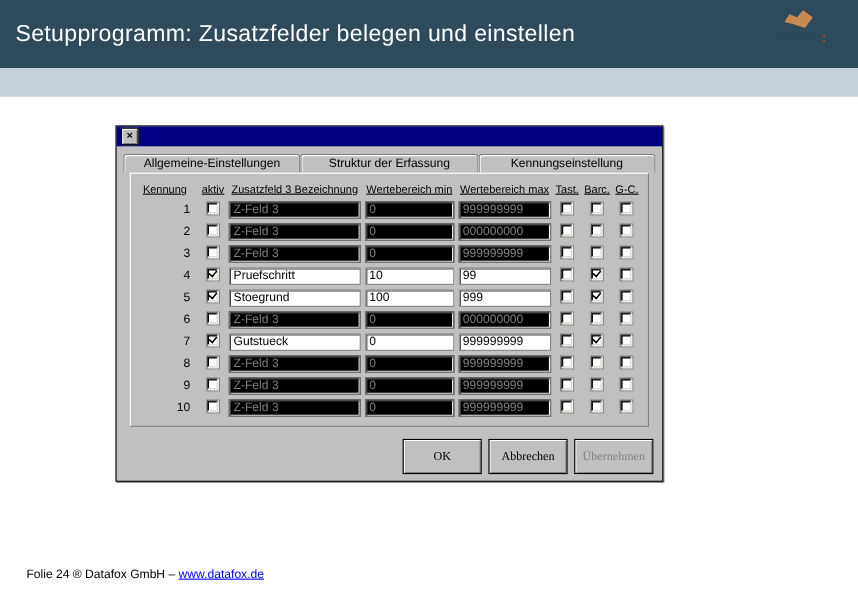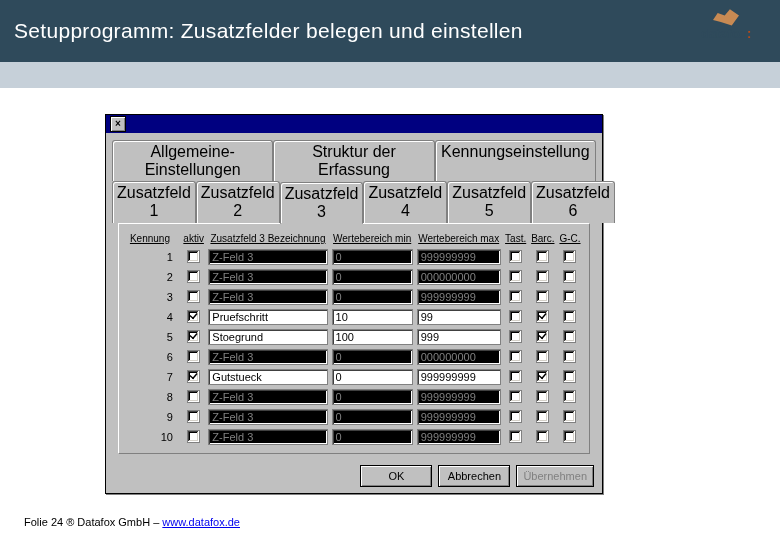--- a/index.html
+++ b/index.html
@@ -82,21 +82,21 @@
   }
   .tabrow {
     display: flex;
     gap: 0;
   }
   .tab {
     border: 1px solid #808080;
     border-bottom: none;
     background: #c0c0c0;
     padding: 2px 10px 2px 10px;
-    font-size: 16px;
+    font-size: 11px;
     position: relative;
     top: 1px;
     border-top-left-radius: 3px;
     border-top-right-radius: 3px;
     box-shadow: inset 1px 1px 0 #fff;
     cursor: default;
   }
   .tabrow.top .tab { flex: 1; text-align: center; padding: 2px 4px; }
   .tabrow.bottom .tab { flex: 1; text-align: center; padding: 2px 4px; }
   .tab.active {
@@ -181,25 +181,25 @@
   .colmin { width: 66px; }
   .colmax { width: 78px; }
   .buttons {
     display: flex;
     justify-content: flex-end;
     gap: 6px;
     padding: 6px 8px;
   }
   .btn {
     min-width: 72px;
-    height: 22px;
+    height: 32px;
     background: #c0c0c0;
     border: 1px solid #000;
     box-shadow: inset 1px 1px 0 #fff, inset -1px -1px 0 #808080;
-    font-family: Liberation Sans, sans-serif;
+    font-family: Liberation Serif, serif;
     font-size: 11px;
     cursor: default;
   }
   .btn.disabled { color: #808080; }
   .footer {
     position: absolute;
     left: 24px;
     bottom: 12px;
     font-size: 11px;
     color: #000;
@@ -225,28 +225,20 @@
   <div class="win">
     <div class="win-titlebar">
       <span class="win-close">×</span>
     </div>
 
     <div class="tabs">
       <div class="tabrow top" id="tabs-top">
           <div class="tab">Allgemeine-Einstellungen</div>
           <div class="tab">Struktur der Erfassung</div>
           <div class="tab">Kennungseinstellung</div>
-        </div>
-      <div class="tabrow bottom" id="tabs-bottom">
-          <div class="tab">Zusatzfeld 1</div>
-          <div class="tab">Zusatzfeld 2</div>
-          <div class="tab active">Zusatzfeld 3</div>
-          <div class="tab">Zusatzfeld 4</div>
-          <div class="tab">Zusatzfeld 5</div>
-          <div class="tab">Zusatzfeld 6</div>
         </div>
 
       <div class="panel">
         <table class="grid">
           <thead>
             <tr>
               <th class="kcell">Kennung</th>
               <th class="colcb">aktiv</th>
               <th class="colbez">Zusatzfeld 3 Bezeichnung</th>
               <th class="colmin">Wertebereich min</th>

